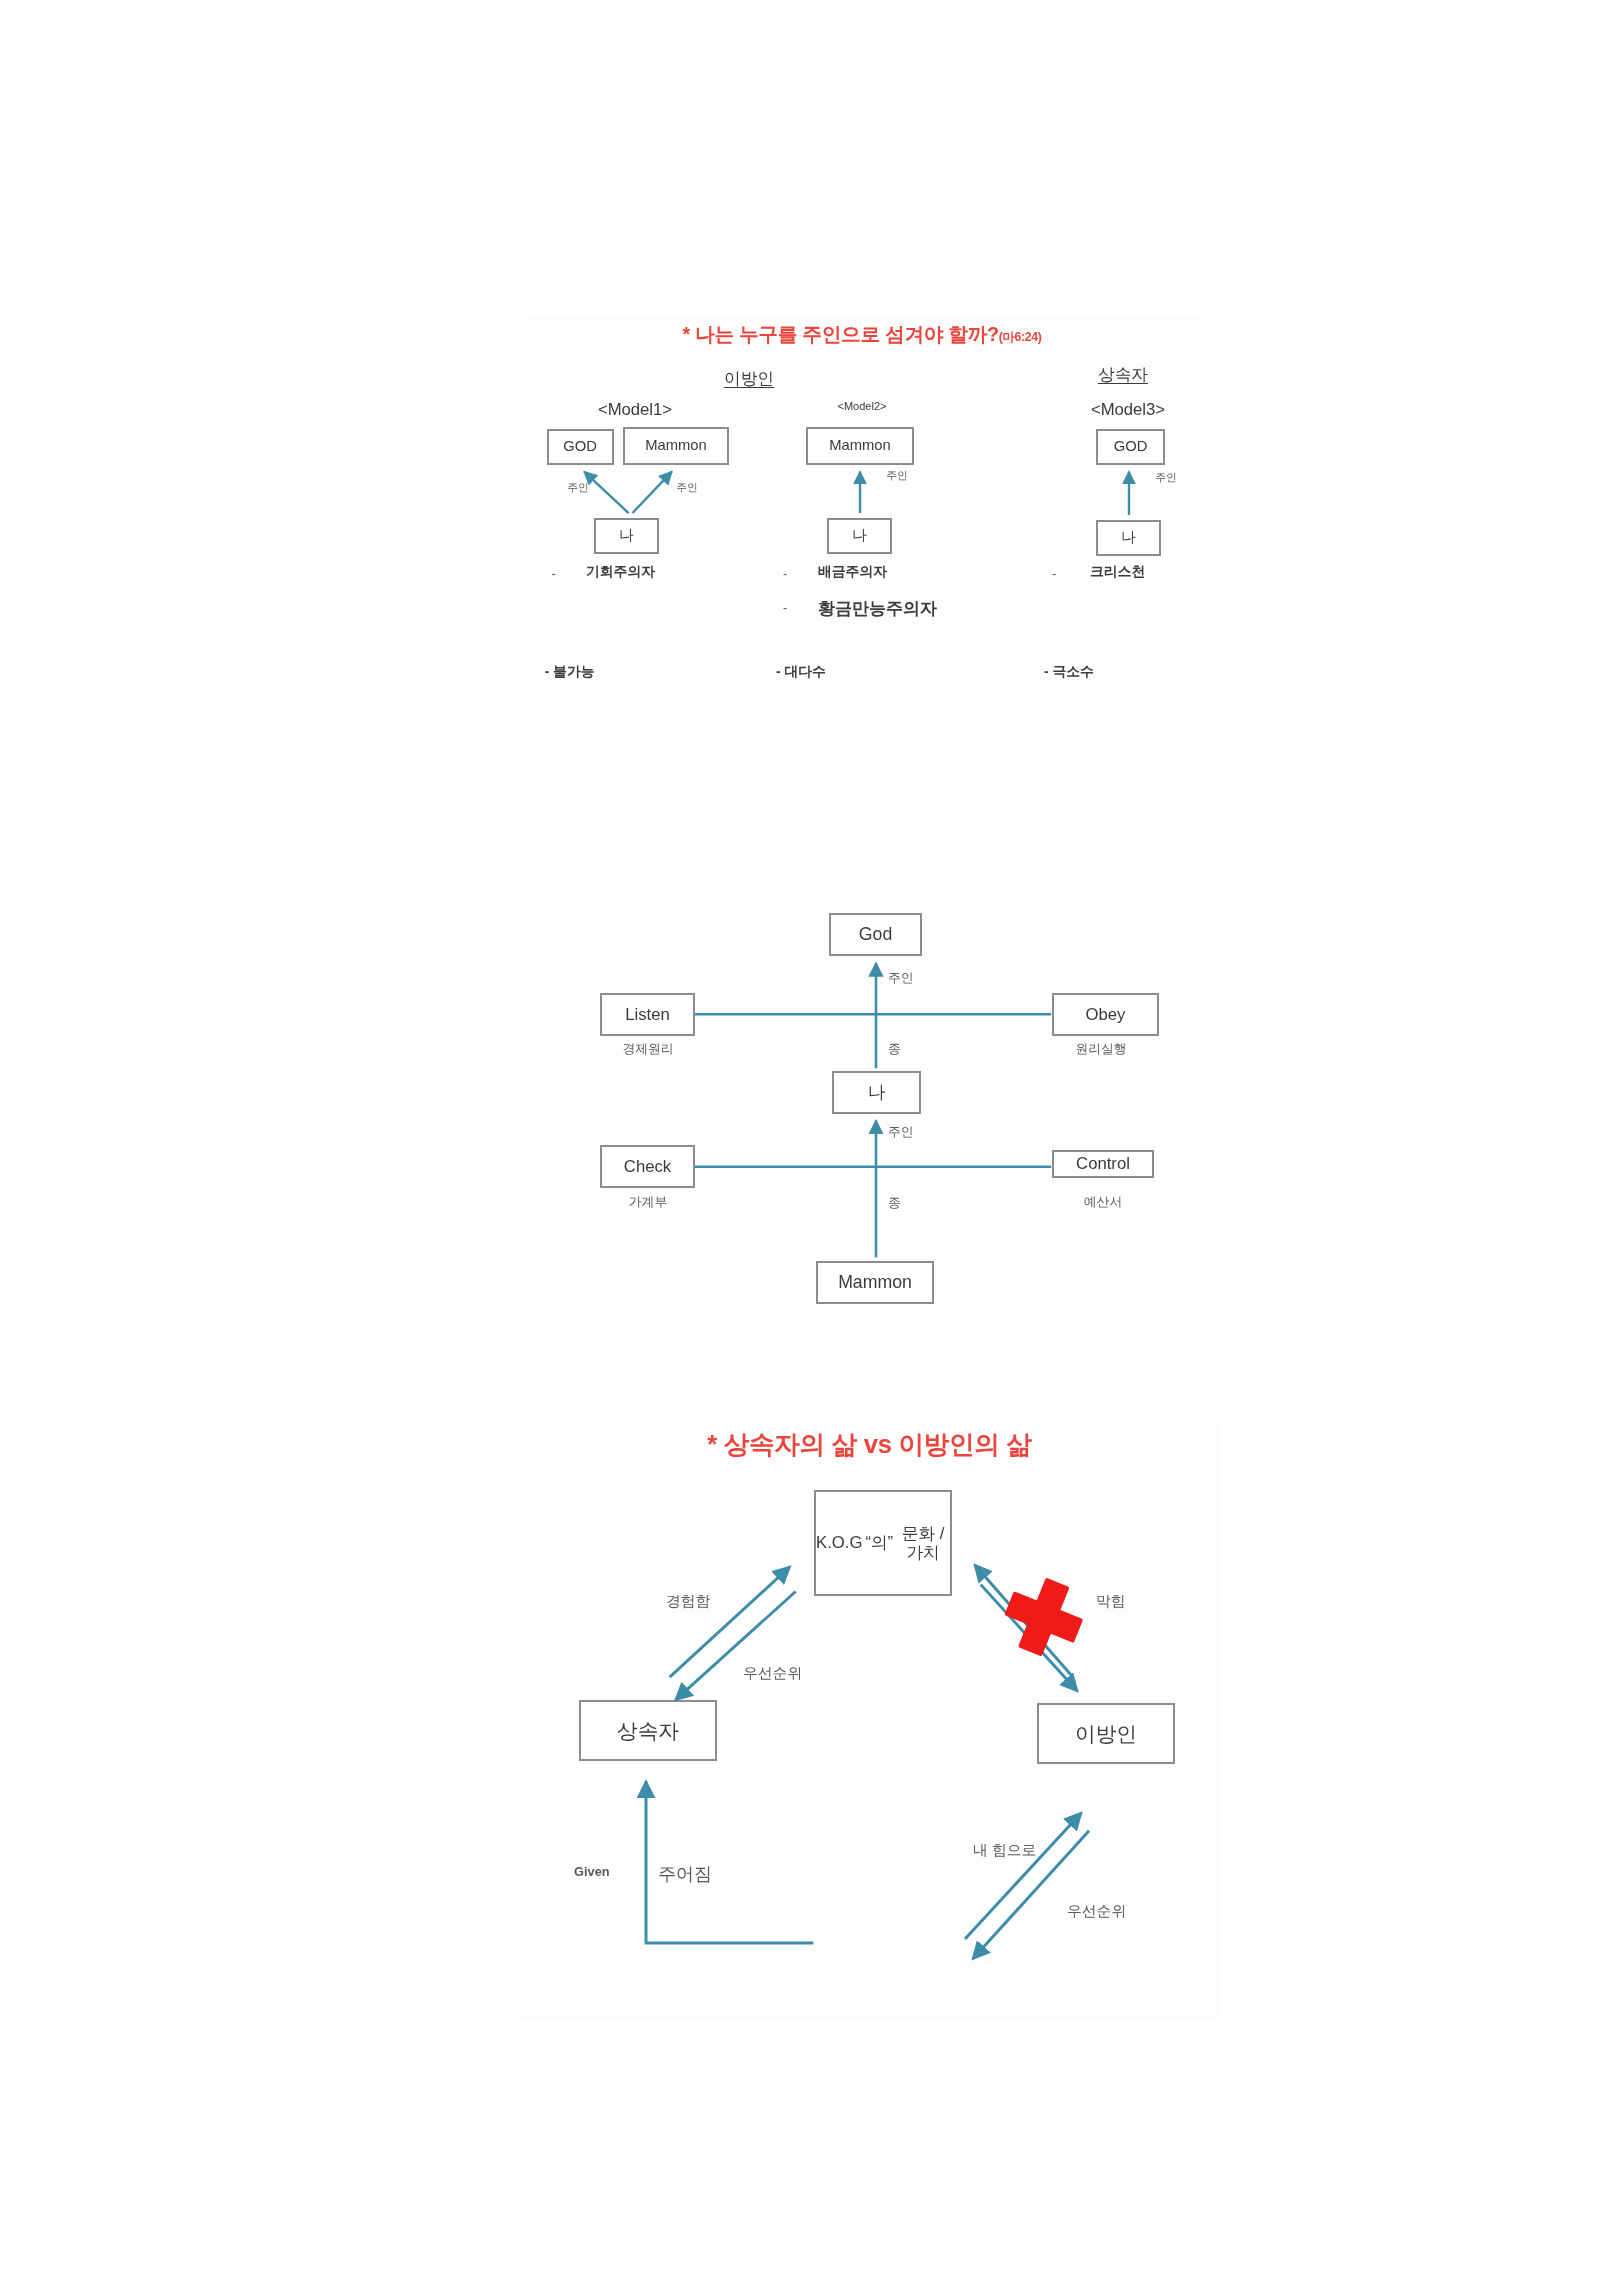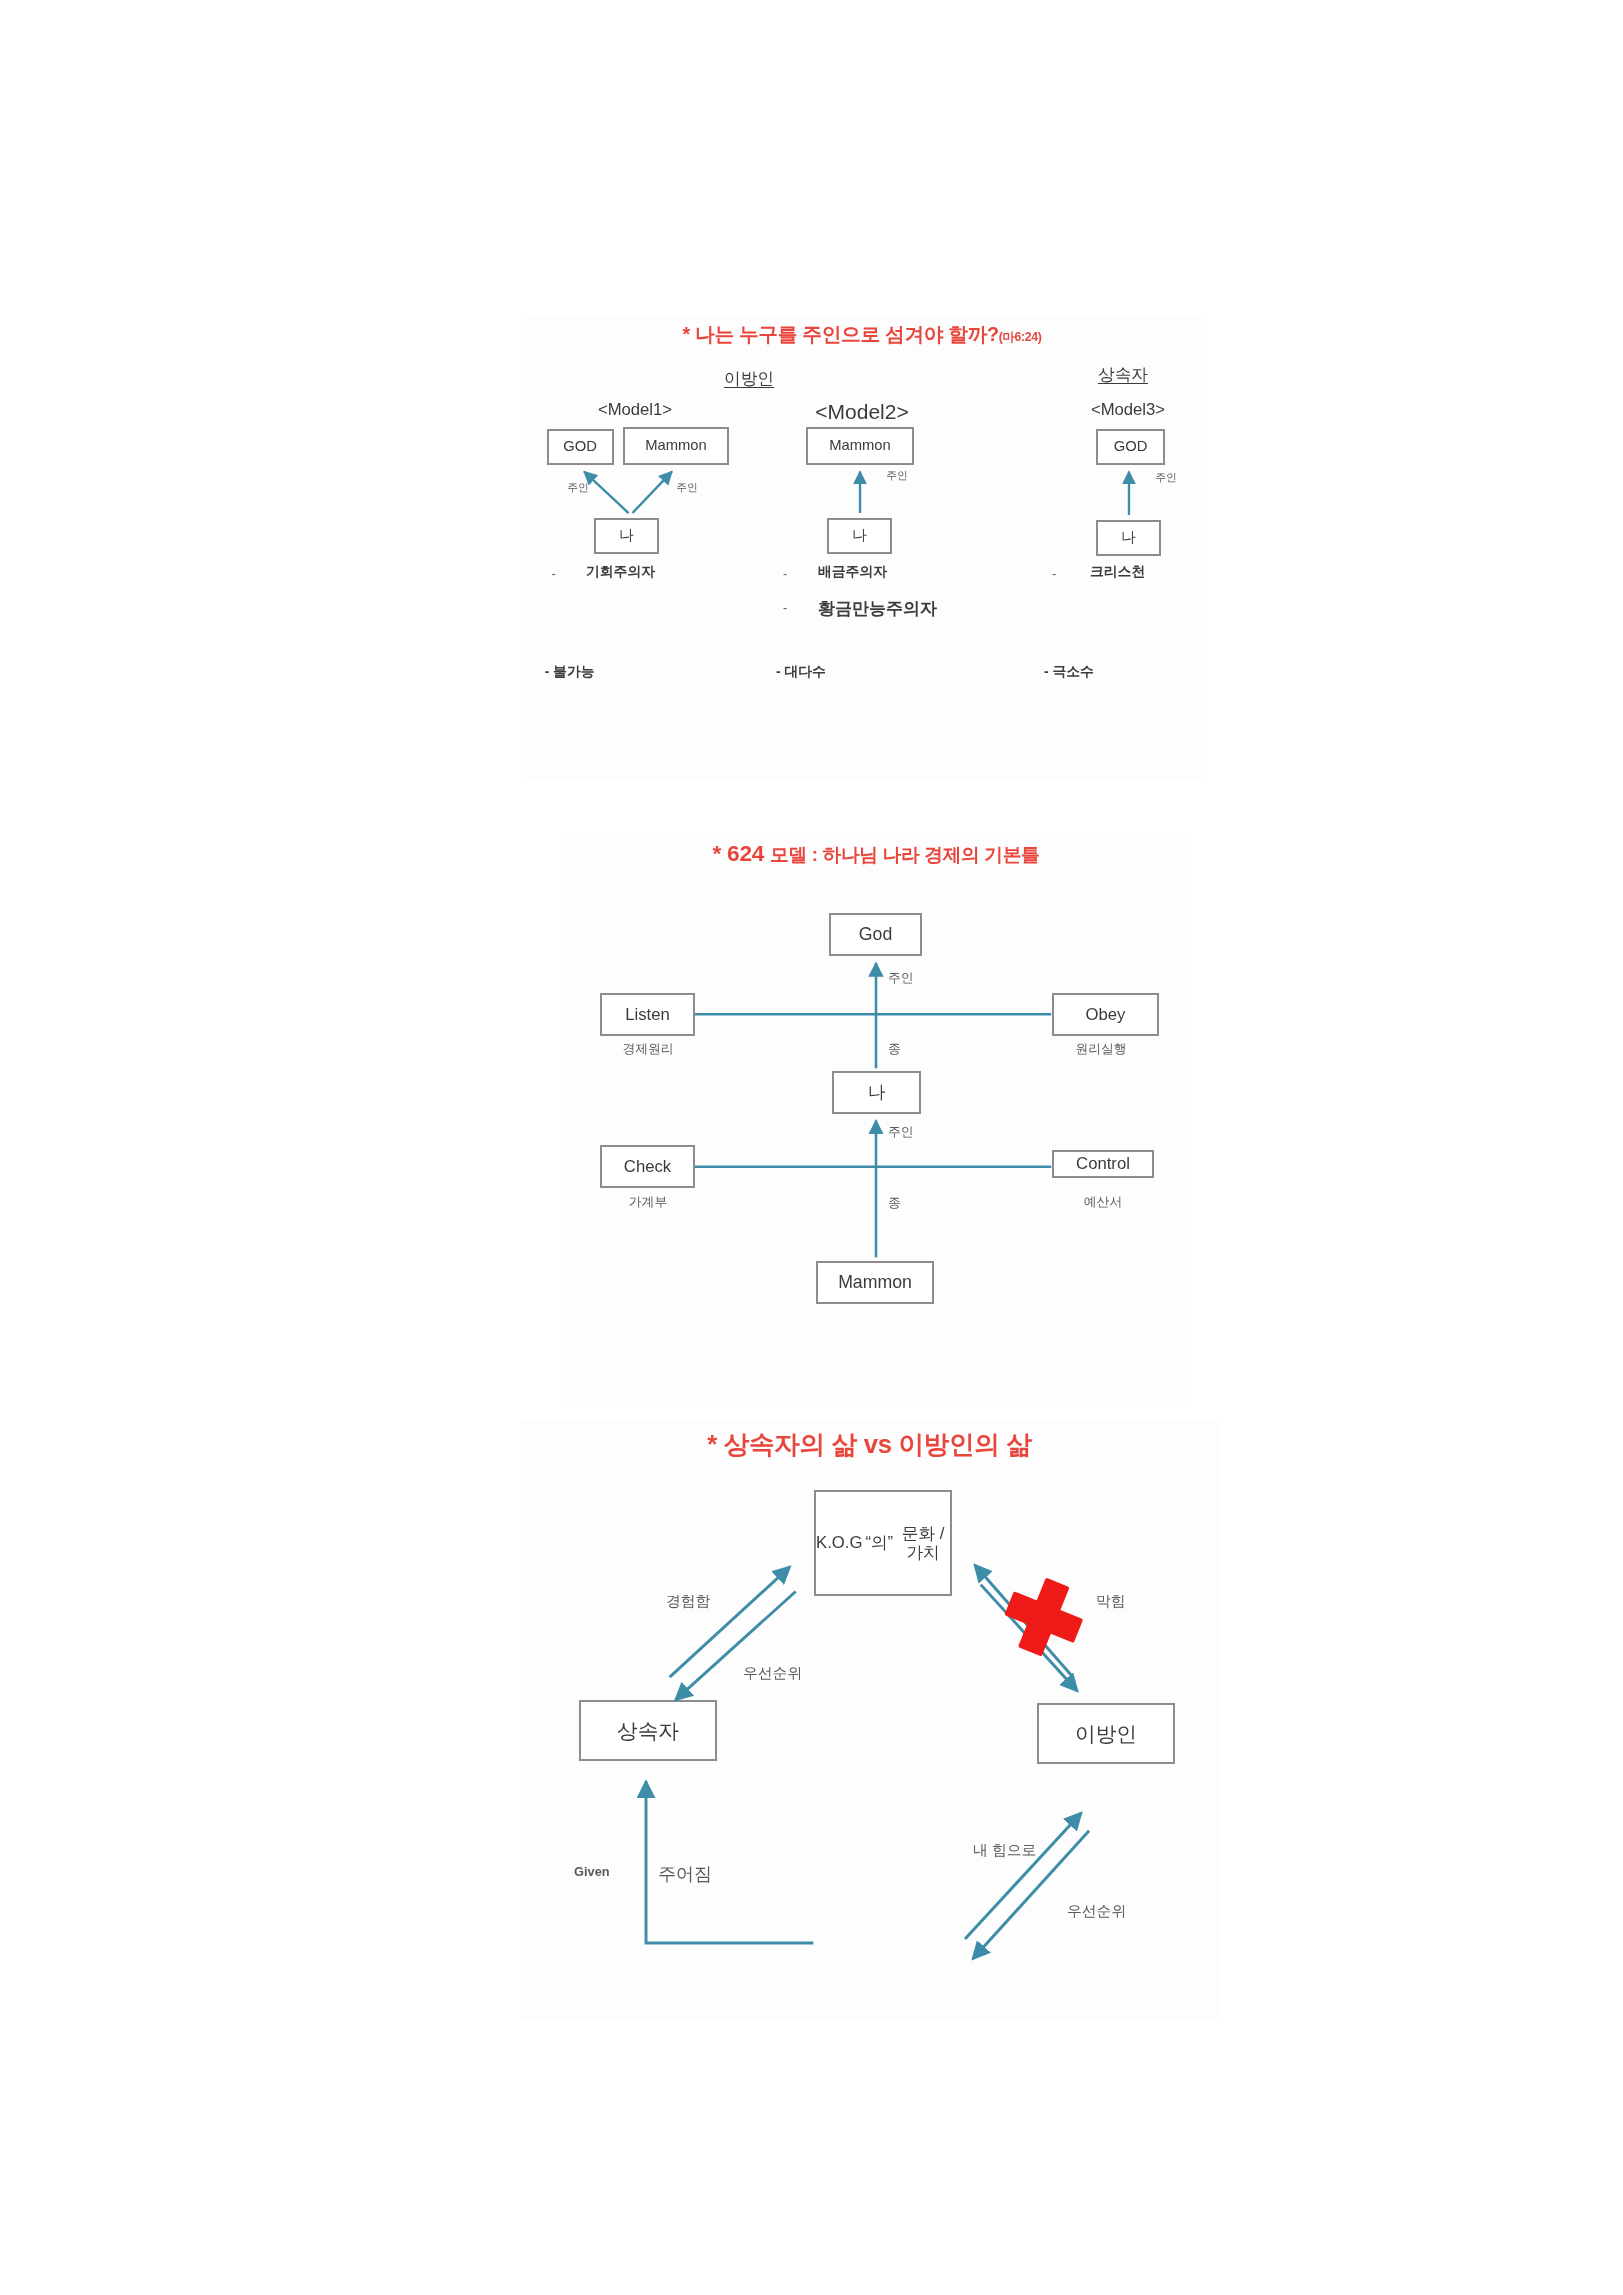--- a/index.html
+++ b/index.html
@@ -91,21 +91,21 @@
   <div class="panel" style="left:522px; top:316px; width:680px; height:463px;">
 
     <div class="title" style="left:0; top:4.9px; width:680px; font-size:19.7px;">
       <span>* 나는 누구를 주인으로 섬겨야 할까?</span><span class="sub">(마6:24)</span>
     </div>
 
     <div class="lbl und dark ctr" style="left:227px; top:51px; font-size:16.7px;">이방인</div>
     <div class="lbl und dark ctr" style="left:601px; top:47px; font-size:16.7px;">상속자</div>
 
     <div class="lbl dark ctr" style="left:113px; top:84px; font-size:16.7px;">&lt;Model1&gt;</div>
-    <div class="lbl dark ctr" style="left:340px; top:84px; font-size:21px;">&lt;Model2&gt;</div>
+    <div class="lbl dark ctr" style="left:340px; top:84px; font-size:11px;">&lt;Model2&gt;</div>
     <div class="lbl dark ctr" style="left:606px; top:84px; font-size:16.7px;">&lt;Model3&gt;</div>
 
     <div class="box" style="left:24.6px; top:113px; width:67px; height:36px; font-size:14.8px;">GOD</div>
     <div class="box" style="left:101px; top:111px; width:106px; height:38px; font-size:14.8px;">Mammon</div>
     <div class="box" style="left:72px; top:202px; width:65px; height:36px; font-size:14.8px;">나</div>
 
     <div class="box" style="left:284px; top:111px; width:108px; height:38px; font-size:14.8px;">Mammon</div>
     <div class="box" style="left:305px; top:202px; width:65px; height:36px; font-size:14.8px;">나</div>
 
     <div class="box" style="left:574px; top:113px; width:69px; height:36px; font-size:14.8px;">GOD</div>
@@ -141,25 +141,20 @@
     <div class="lbl bold dark" style="left:296px; top:281px; font-size:17px;font-family:Liberation Mono, monospace;">황금만능주의자</div>
     <div class="lbl bold dark" style="left:254px; top:347px; font-size:13.8px;">- 대다수</div>
 
     <div class="lbl" style="left:530px; top:250px; font-size:12.8px;">-</div>
     <div class="lbl bold dark" style="left:568px; top:247px; font-size:13.8px;">크리스천</div>
     <div class="lbl bold dark" style="left:522px; top:347px; font-size:13.8px;">- 극소수</div>
   </div>
 
   <div class="panel" style="left:561px; top:832px; width:630px; height:576px;">
 
-    <div class="title" style="left:0; top:7.9px; width:630px; font-size:22.7px;">
-      <span>*</span>
-      <span>624</span>
-      <span style="font-size:18.7px;">모델 : 하나님 나라 경제의 기본틀</span>
-    </div>
 
     <div class="box" style="left:268px; top:81px; width:93px; height:43px; font-size:17.7px;">God</div>
 
     <div class="box" style="left:39px; top:161px; width:95px; height:43px; font-size:16.7px;">Listen</div>
     <div class="lbl ctr" style="left:87px; top:209px; font-size:12.8px;">경제원리</div>
 
     <div class="box" style="left:491px; top:161px; width:107px; height:43px; font-size:16.7px;">Obey</div>
     <div class="lbl ctr" style="left:540px; top:209px; font-size:12.8px;">원리실행</div>
 
     <div class="box" style="left:271px; top:239px; width:89px; height:43px; font-size:17.7px;">나</div>

